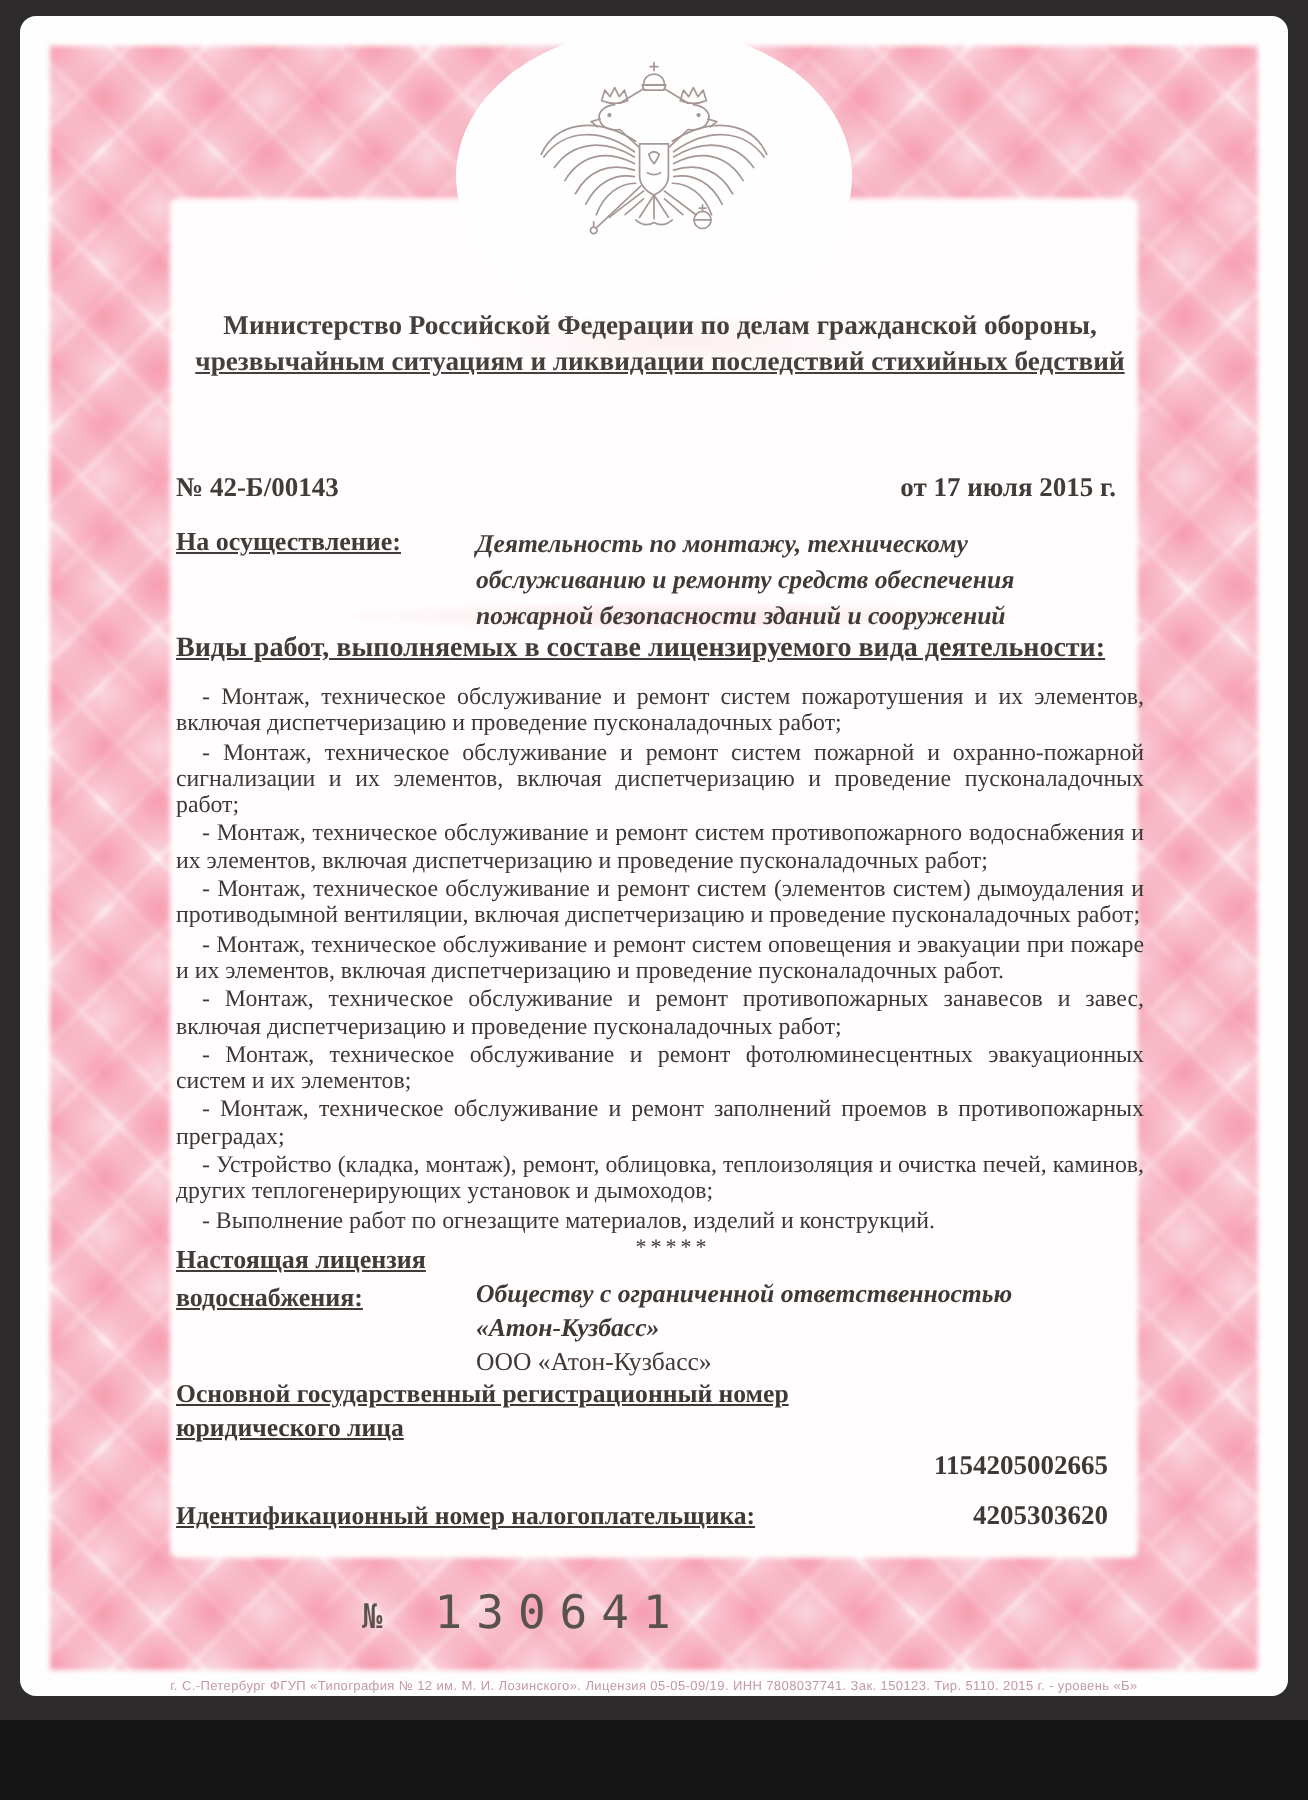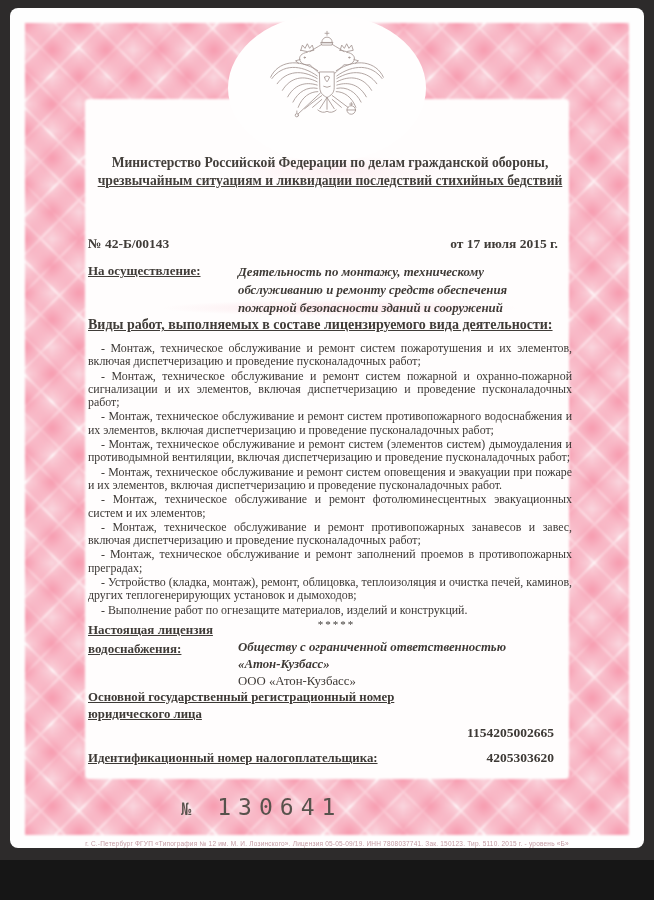--- a/index.html
+++ b/index.html
@@ -184,22 +184,22 @@
       </div>
 
       <div class="works-heading">Виды работ, выполняемых в составе лицензируемого вида деятельности:</div>
 
       <div class="works">
         <p>- Монтаж, техническое обслуживание и ремонт систем пожаротушения и их элементов, включая диспетчеризацию и проведение пусконаладочных работ;</p>
         <p>- Монтаж, техническое обслуживание и ремонт систем пожарной и охранно-пожарной сигнализации и их элементов, включая диспетчеризацию и проведение пусконаладочных работ;</p>
         <p>- Монтаж, техническое обслуживание и ремонт систем противопожарного водоснабжения и их элементов, включая диспетчеризацию и проведение пусконаладочных работ;</p>
         <p>- Монтаж, техническое обслуживание и ремонт систем (элементов систем) дымоудаления и противодымной вентиляции, включая диспетчеризацию и проведение пусконаладочных работ;</p>
         <p>- Монтаж, техническое обслуживание и ремонт систем оповещения и эвакуации при пожаре и их элементов, включая диспетчеризацию и проведение пусконаладочных работ.</p>
+        <p>- Монтаж, техническое обслуживание и ремонт противопожарных занавесов и завес, включая диспетчеризацию и проведение пусконаладочных работ;</p>
         <p>- Монтаж, техническое обслуживание и ремонт фотолюминесцентных эвакуационных систем и их элементов;</p>
-        <p>- Монтаж, техническое обслуживание и ремонт противопожарных занавесов и завес, включая диспетчеризацию и проведение пусконаладочных работ;</p>
         <p>- Монтаж, техническое обслуживание и ремонт заполнений проемов в противопожарных преградах;</p>
         <p>- Устройство (кладка, монтаж), ремонт, облицовка, теплоизоляция и очистка печей, каминов, других теплогенерирующих установок и дымоходов;</p>
         <p>- Выполнение работ по огнезащите материалов, изделий и конструкций.</p>
         <p class="stars">*****</p>
       </div>
 
       <div class="grantee">
         <div class="label">
           <span>Настоящая лицензия</span><br>
           <span>водоснабжения:</span>

